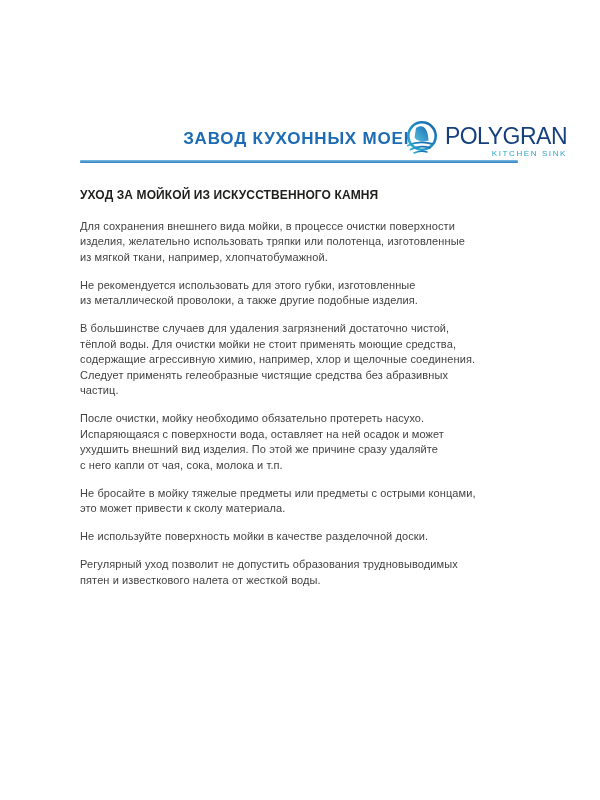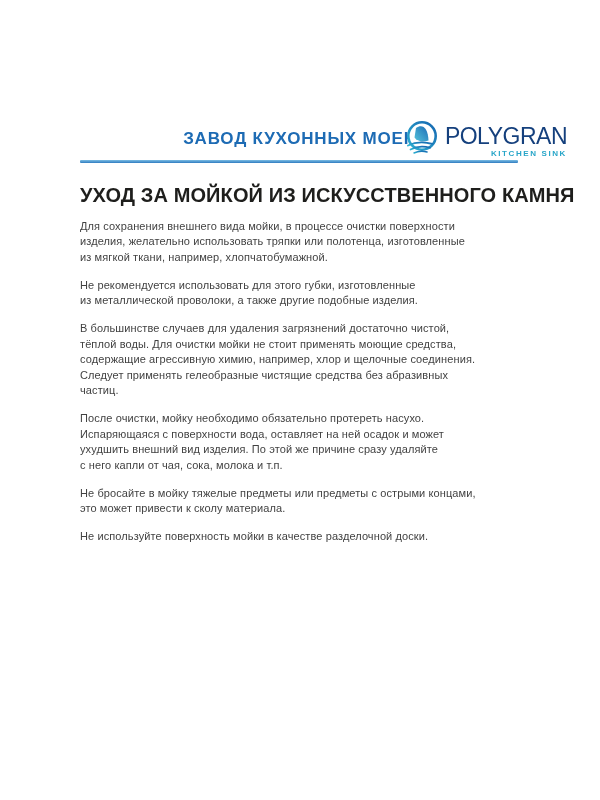--- a/index.html
+++ b/index.html
@@ -51,36 +51,36 @@
   .wordmark {
     color: var(--logo_navy, #15407d);
     font-size: 23px;
     font-weight: normal;
     letter-spacing: -0.5px;
     line-height: 23px;
   }
   .wordmark-sub {
     color: var(--logo_teal, #27a5c8);
     font-size: 8px;
-    font-weight: bold;
+    font-weight: normal;
     letter-spacing: 1.6px;
     margin-top: 1px;
   }
   .divider {
     width: 438px;
     height: 2.5px;
     margin-top: 0px;
     border-radius: 1px;
     background: linear-gradient(180deg, #7cbde4 0%, #2f7cc0 100%);
   }
   
   .article-title {
     margin-top: 21px;
     color: var(--title_color, #1e1e1c);
-    font-size: 20px;
+    font-size: 12px;
     font-weight: bold;
     letter-spacing: 0.1px;
     line-height: 23px;
     white-space: nowrap;
   }
   .article-body { margin-top: 12px; }
   .article-body p {
     color: var(--body_color, #424242);
     font-size: 11px;
     line-height: 15.5px;
@@ -140,16 +140,18 @@
 содержащие агрессивную химию, например, хлор и щелочные соединения.
 Следует применять гелеобразные чистящие средства без абразивных
 частиц.</p>
       <p>После очистки, мойку необходимо обязательно протереть насухо.
 Испаряющаяся с поверхности вода, оставляет на ней осадок и может
 ухудшить внешний вид изделия. По этой же причине сразу удаляйте
 с него капли от чая, сока, молока и т.п.</p>
       <p>Не бросайте в мойку тяжелые предметы или предметы с острыми концами,
 это может привести к сколу материала.</p>
       <p>Не используйте поверхность мойки в качестве разделочной доски.</p>
+      <p>Регулярный уход позволит не допустить образования трудновыводимых
+пятен и известкового налета от жесткой воды.</p>
     </div>
 
   </div>
 </div>
 
 </body></html>

